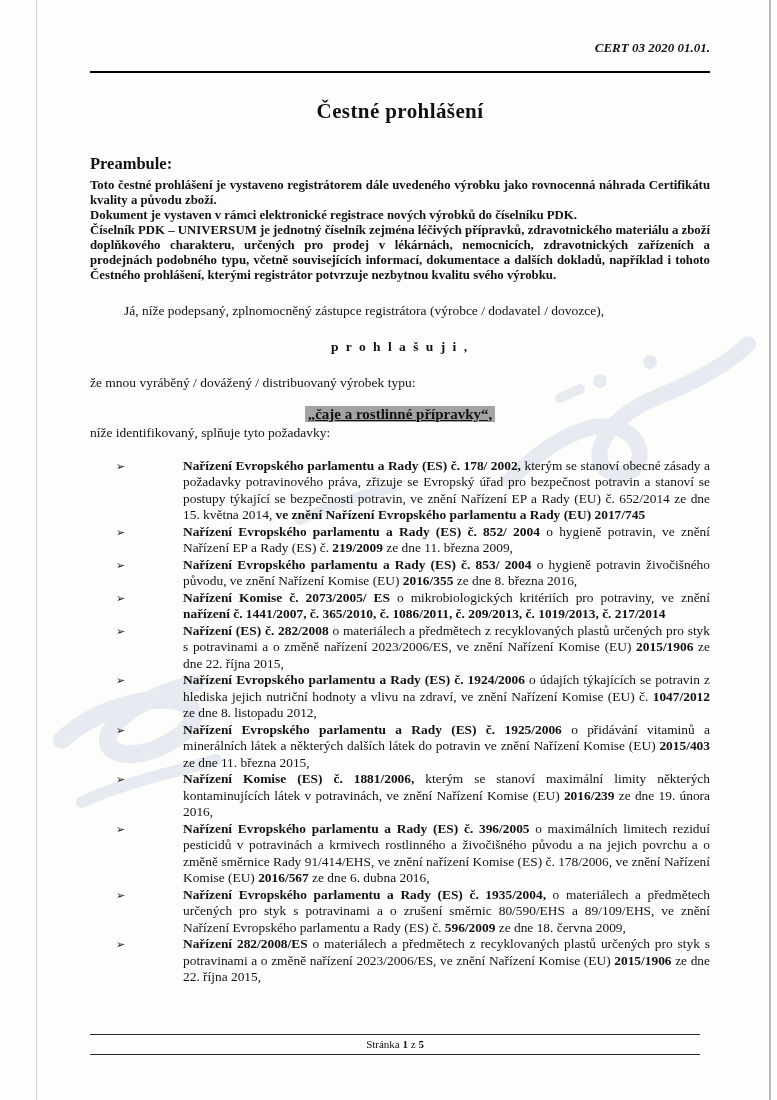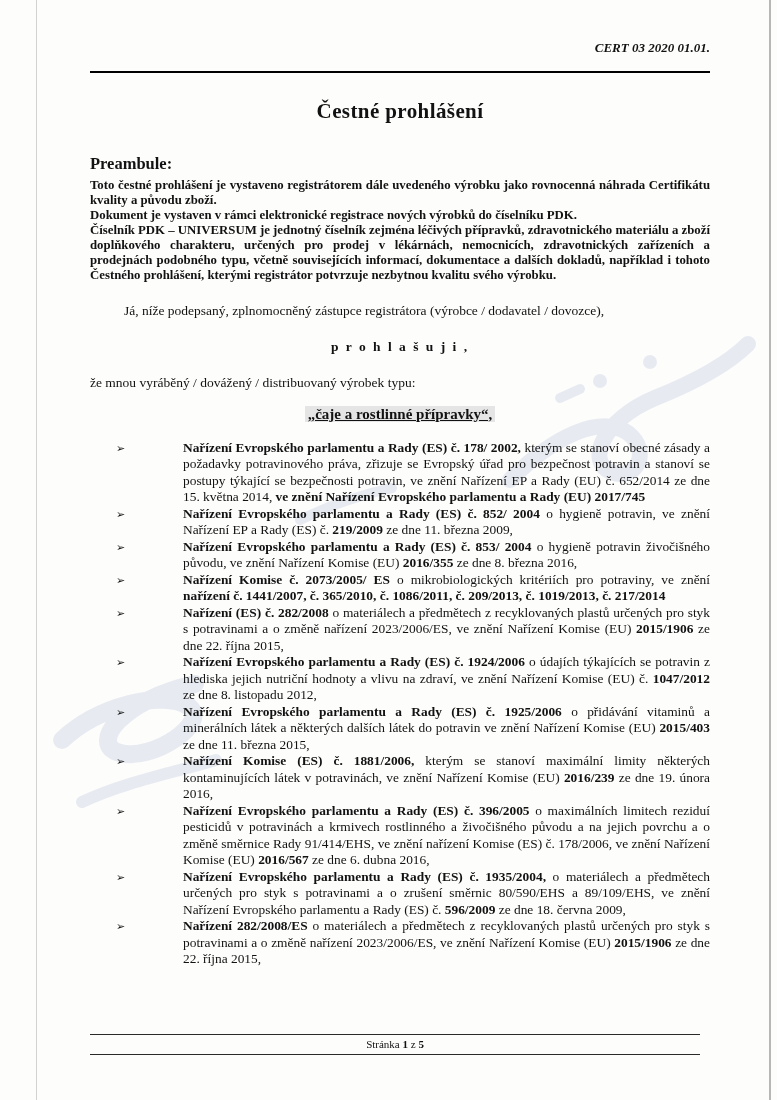--- a/index.html
+++ b/index.html
@@ -28,21 +28,21 @@
   .pre-head { font-weight:bold; font-size:16.5px; margin-top:30px; }
   .pre-pars { margin-top:4px; }
   .pre-par { margin:0; font-weight:bold; font-size:12.8px; line-height:15px; text-align:justify; }
 
   .intro { margin-top:20px; font-size:13.5px; text-indent:34px; }
   .declare { margin-top:20px; text-align:center; font-weight:bold; font-size:13.5px; letter-spacing:2px; }
   .product-line { margin-top:20px; font-size:13.5px; }
   .product-type-wrap { text-align:center; margin-top:6px; }
   .product-type {
     font-weight:bold; font-size:15px; text-decoration:underline;
-    background:#e5e5e5; padding:0 3px;
+    background:#a3a3a3; padding:0 3px;
   }
   .req-line { font-size:13.5px; margin-top:2px; }
 
   .reg-list { margin-top:17px; }
   .reg-item { display:flex; margin:0 0 0 26px; }
   .reg-bullet { flex:0 0 23px; font-size:11px; line-height:16.5px; padding-top:1px;
     font-family:"DejaVu Sans", sans-serif; }
   .reg-text { flex:1; font-size:13.4px; line-height:16.5px; text-align:justify;margin-left:44px; }
   .reg-text b { font-weight:bold; }
 
@@ -86,20 +86,21 @@
   <p class="intro">Já, níže podepsaný, zplnomocněný zástupce registrátora (výrobce / dodavatel / dovozce),</p>
 
   <div class="declare">p r o h l a š u j i ,</div>
 
   <p class="product-line">že mnou vyráběný / dovážený  / distribuovaný výrobek typu:</p>
 
   <div class="product-type-wrap">
     <span class="product-type">„čaje a rostlinné přípravky“,</span>
   </div>
 
+  <p class="req-line">níže identifikovaný, splňuje tyto požadavky:</p>
 
   <div class="reg-list">
       <div class="reg-item">
         <span class="reg-bullet">➢</span>
         <div class="reg-text"><b>Nařízení Evropského parlamentu a Rady (ES) č. 178/ 2002,</b><span> kterým se stanoví obecné zásady a požadavky potravinového práva, zřizuje se Evropský úřad pro bezpečnost potravin a stanoví se postupy týkající se bezpečnosti potravin, ve znění Nařízení EP a Rady (EU) č. 652/2014 ze dne 15. května 2014, </span><b>ve znění Nařízení Evropského parlamentu a Rady (EU) 2017/745</b></div>
       </div>
       <div class="reg-item">
         <span class="reg-bullet">➢</span>
         <div class="reg-text"><b>Nařízení Evropského parlamentu a Rady (ES) č. 852/ 2004</b><span> o hygieně potravin, ve znění Nařízení EP a Rady (ES) č. </span><b>219/2009</b><span> ze dne 11. března 2009,</span></div>
       </div>

